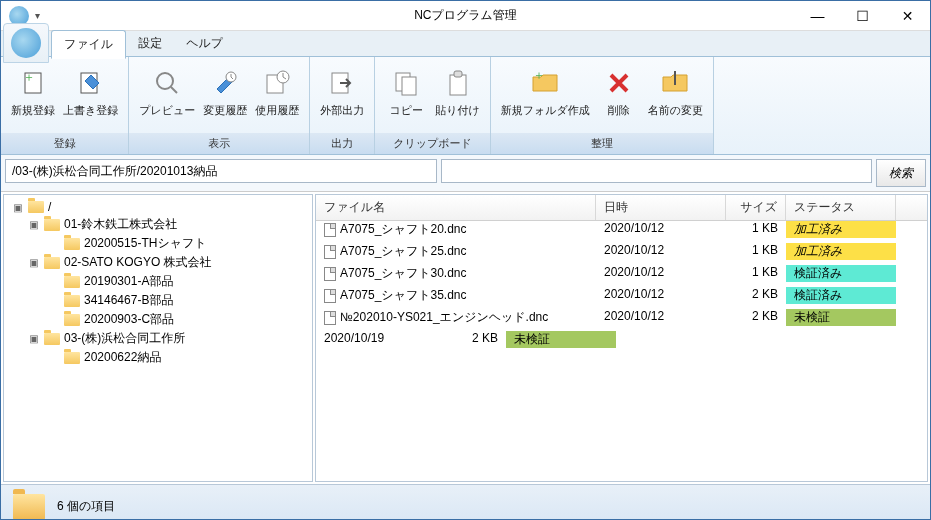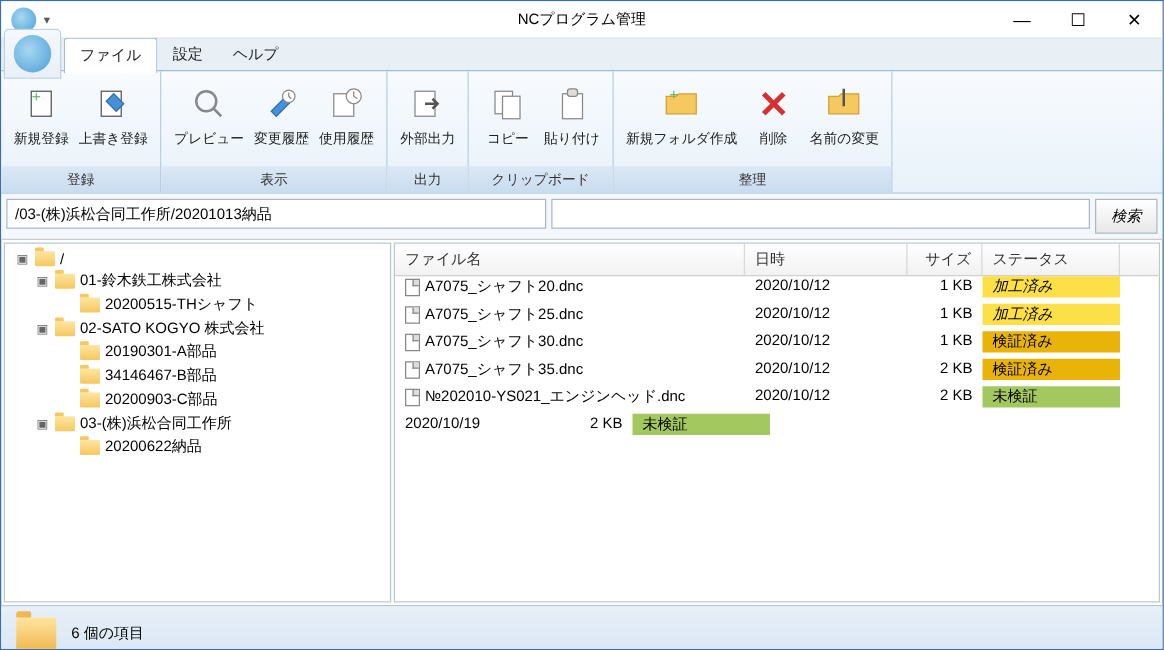--- a/index.html
+++ b/index.html
@@ -51,21 +51,21 @@
 .file-pane { flex: 1; border: 1px solid #b8c8d8; margin: 2px 2px 2px 0; background: #fff; overflow: hidden;}
 .file-header { display: flex; border-bottom: 1px solid #d0d0d0; background: linear-gradient(#fff,#f2f2f2); }
 .file-header .col { padding: 4px 8px; border-right: 1px solid #d8d8d8; font-size: 12px; color: #333; }
 .file-row { display: flex; align-items: flex-start; height: 22px; }
 .file-row .col { padding: 0 8px; overflow: hidden; text-overflow: ellipsis; white-space: nowrap; font-size: 12px;}
 .col-name { width: 280px; display:flex; align-items:center; gap:4px;}
 .col-date { width: 130px; }
 .col-size { width: 60px; text-align: right; }
 .col-status { width: 110px; }
 .status-done { background: #fde047; font-style: italic; }
-.status-verified { background: #eab308; }
+.status-verified { background: #5eead4; }
 .status-unverified { background: #a4c860; }
 .file-ico { width:12px; height:14px; border:1px solid #888; background:#fff; display:inline-block; position:relative;}
 .file-ico::after { content:''; position:absolute; top:0; right:0; width:4px; height:4px; background:#ddd; border-left:1px solid #888; border-bottom:1px solid #888;}
 
 
 .statusbar { height: 44px; background: linear-gradient(#e8f0f8,#d8e6f4); display: flex; align-items: center; padding: 0 12px; border-top: 1px solid #b8c8d8; gap: 12px;}
 .statusbar .big-folder { width: 32px; height: 26px; background: linear-gradient(#ffe5a0,#f0b850); border-radius: 2px; position:relative;}
 .statusbar .big-folder::before { content:''; position:absolute; top:-5px; left:0; width:12px; height:5px; background:#f0b850; border-radius:2px 2px 0 0;}
 </style>
 </head>

